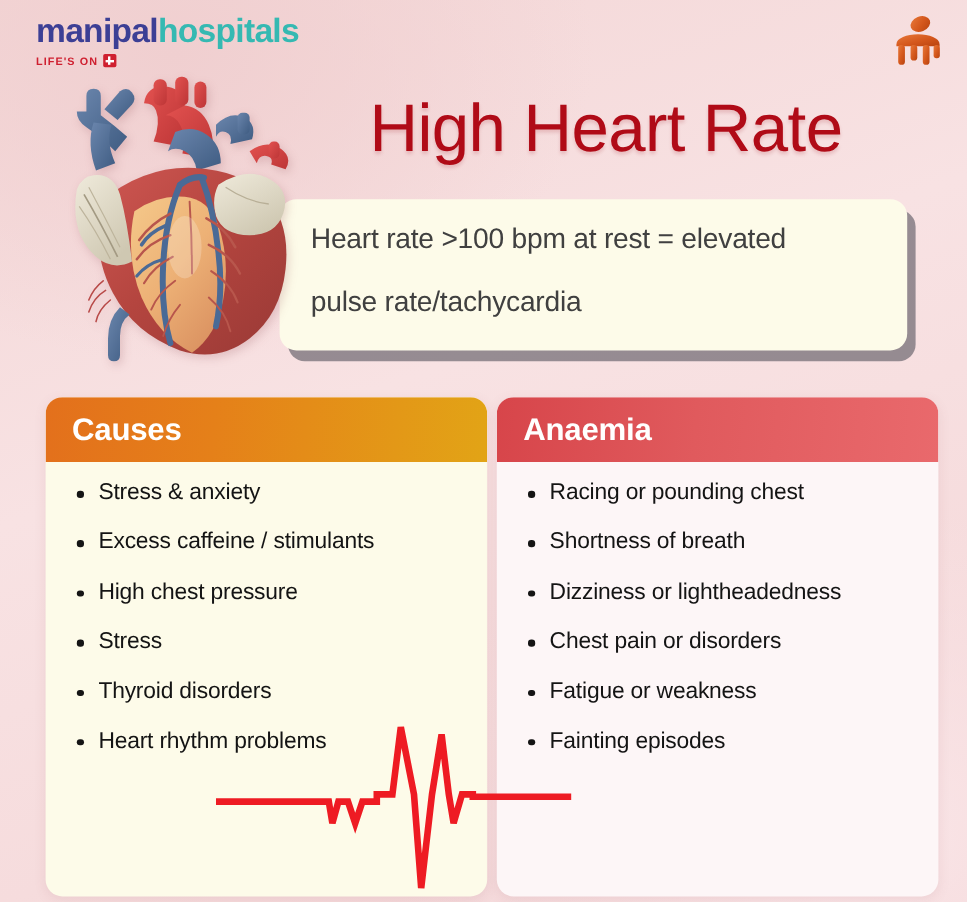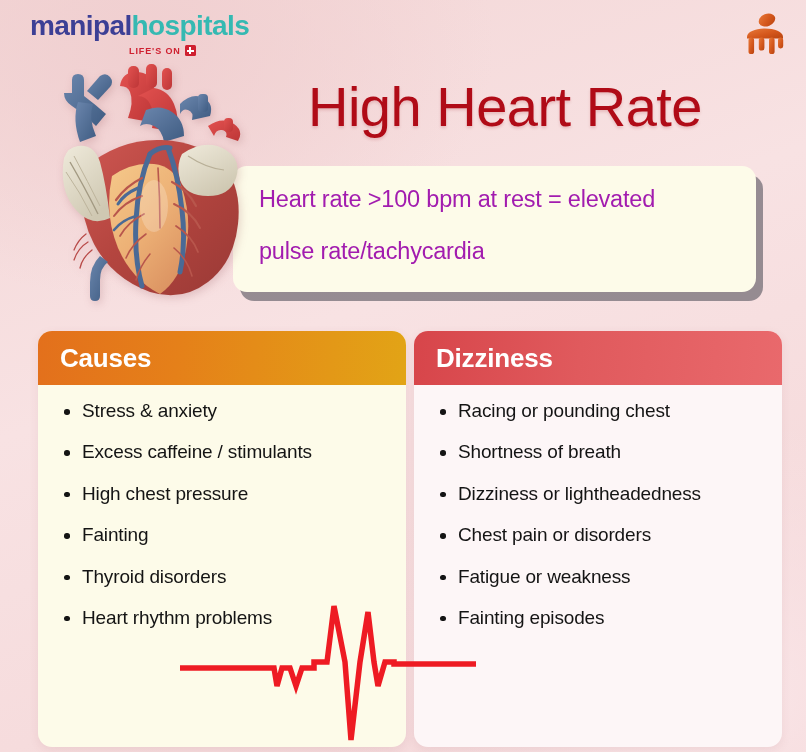--- a/index.html
+++ b/index.html
@@ -36,21 +36,20 @@
     font-size: 28px;
     font-weight: 700;
     letter-spacing: -0.6px;
     line-height: 1;
     white-space: nowrap;
   }
   .logo-manipal { color: #3c3f95; }
   .logo-hospitals { color: #35b9b2; }
   .logo-tag {
     margin-top: 5px;
-    margin-left: 99px;
     font-size: 9px;
     font-weight: 700;
     letter-spacing: 0.9px;
     color: #cf2030;
     display: flex;
     align-items: center;
     gap: 4px;
   }
   .logo-cross {
     display: inline-block;
@@ -106,21 +105,21 @@
     height: 126px;
     background: #fdfbe9;
     border-radius: 14px;
     box-sizing: border-box;
     padding: 22px 26px 0 26px;
     box-shadow: 7px 9px 0 rgba(70,70,80,0.55);
     z-index: 4;
   }
   .definition-line {
     font-size: 23.5px;
-    color: #a21caf;
+    color: #404040;
     line-height: 1.0;
     letter-spacing: -0.2px;
     white-space: nowrap;
   }
   .definition-line + .definition-line { margin-top: 28px; }
 
   
   .heart-art {
     position: absolute;
     left: 42px;
@@ -325,28 +324,28 @@
       <ellipse cx="112" cy="148" rx="14" ry="26" fill="#ffffff" opacity="0.22"></ellipse>
     </svg>
   </div>
 
   <div class="card" id="card-causes">
     <div class="card-header" id="header-causes">Causes</div>
     <ul class="card-list">
       <li>Stress &amp; anxiety</li>
       <li>Excess caffeine / stimulants</li>
       <li>High chest pressure</li>
-      <li>Fainting</li>
+      <li>Stress</li>
       <li>Thyroid disorders</li>
       <li>Heart rhythm problems</li>
     </ul>
   </div>
 
   <div class="card" id="card-symptoms">
-    <div class="card-header" id="header-symptoms">Dizziness</div>
+    <div class="card-header" id="header-symptoms">Anaemia</div>
     <ul class="card-list">
       <li>Racing or pounding chest</li>
       <li>Shortness of breath</li>
       <li>Dizziness or lightheadedness</li>
       <li>Chest pain or disorders</li>
       <li>Fatigue or weakness</li>
       <li>Fainting episodes</li>
     </ul>
   </div>
 

